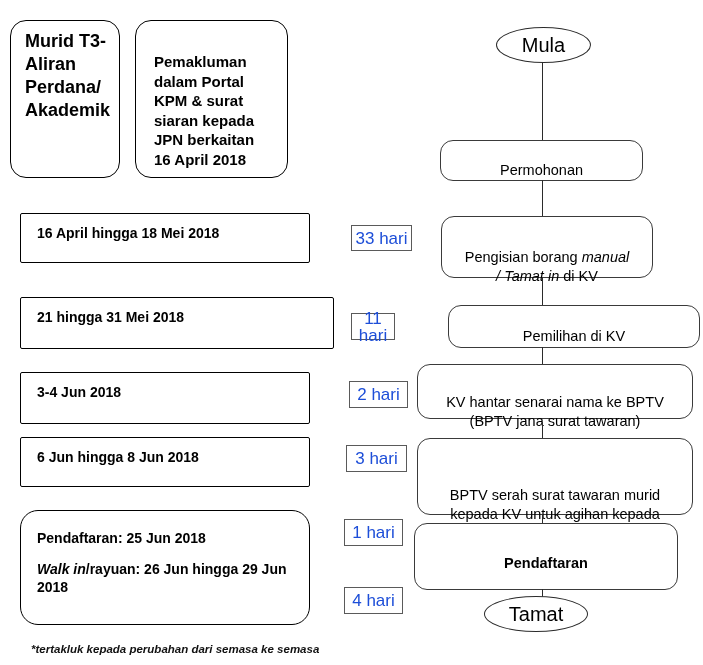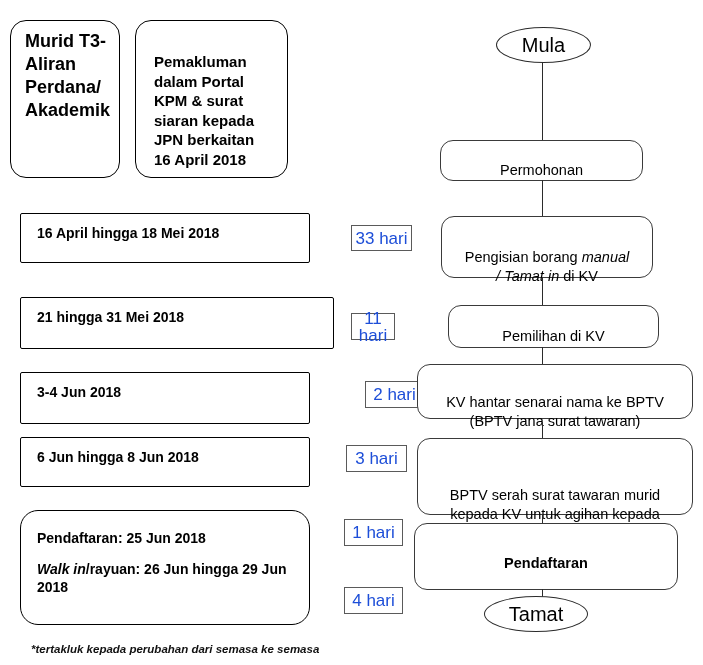--- a/index.html
+++ b/index.html
@@ -149,21 +149,21 @@
   <div class="date-box" style="left:20px; top:510px; width:290px; height:115px; border-radius:18px; padding-top:18px;">
     <span class="line">Pendaftaran: 25 Jun 2018</span>
     <span class="line spacer"></span>
     <span class="line"><i>Walk in</i><span>/rayuan: 26 Jun hingga 29 Jun 2018</span></span>
   </div>
 
   <div class="hari-box" style="left:351px; top:225px; width:61px; height:26px;">33 hari</div>
 
   <div class="hari-box" style="left:351px; top:313px; width:44px; height:27px;">11 hari</div>
 
-  <div class="hari-box" style="left:349px; top:381px; width:59px; height:27px;margin-left:16px;">2 hari</div>
+  <div class="hari-box" style="left:349px; top:381px; width:59px; height:27px;">2 hari</div>
 
   <div class="hari-box" style="left:346px; top:445px; width:61px; height:27px;">3 hari</div>
 
   <div class="hari-box" style="left:344px; top:519px; width:59px; height:27px;">1 hari</div>
 
   <div class="hari-box" style="left:344px; top:587px; width:59px; height:27px;">4 hari</div>
 
   <div class="terminator" style="left:496px; top:27px; width:95px; height:36px;">Mula</div>
 
   <div class="connector" style="left:542px; top:62px; height:79px;"></div>
@@ -176,21 +176,21 @@
 
   <div class="flow-box top-align" style="left:441px; top:216px; width:212px; height:62px; padding-top:11px;">
     <span class="txt">
       <span>Pengisian borang </span><i>manual</i><br>
       <i>/ Tamat in</i><span> di KV</span>
     </span>
   </div>
 
   <div class="connector" style="left:542px; top:277px; height:30px;"></div>
 
-  <div class="flow-box mid-align" style="left:448px; top:305px; width:211px; height:43px;">
+  <div class="flow-box mid-align" style="left:448px; top:305px; width:252px; height:43px;">
     <span class="txt">Pemilihan di KV</span>
   </div>
 
   <div class="connector" style="left:542px; top:347px; height:23px;"></div>
 
   <div class="flow-box top-align" style="left:417px; top:364px; width:276px; height:55px; padding-top:8px;">
     <span class="txt">
       <span>KV hantar senarai nama ke BPTV</span><br>
       <span>(BPTV jana surat tawaran)</span>
     </span>

